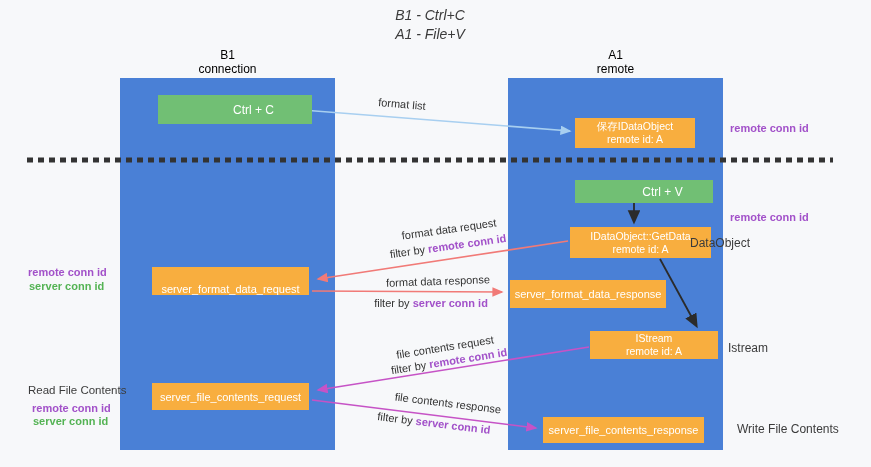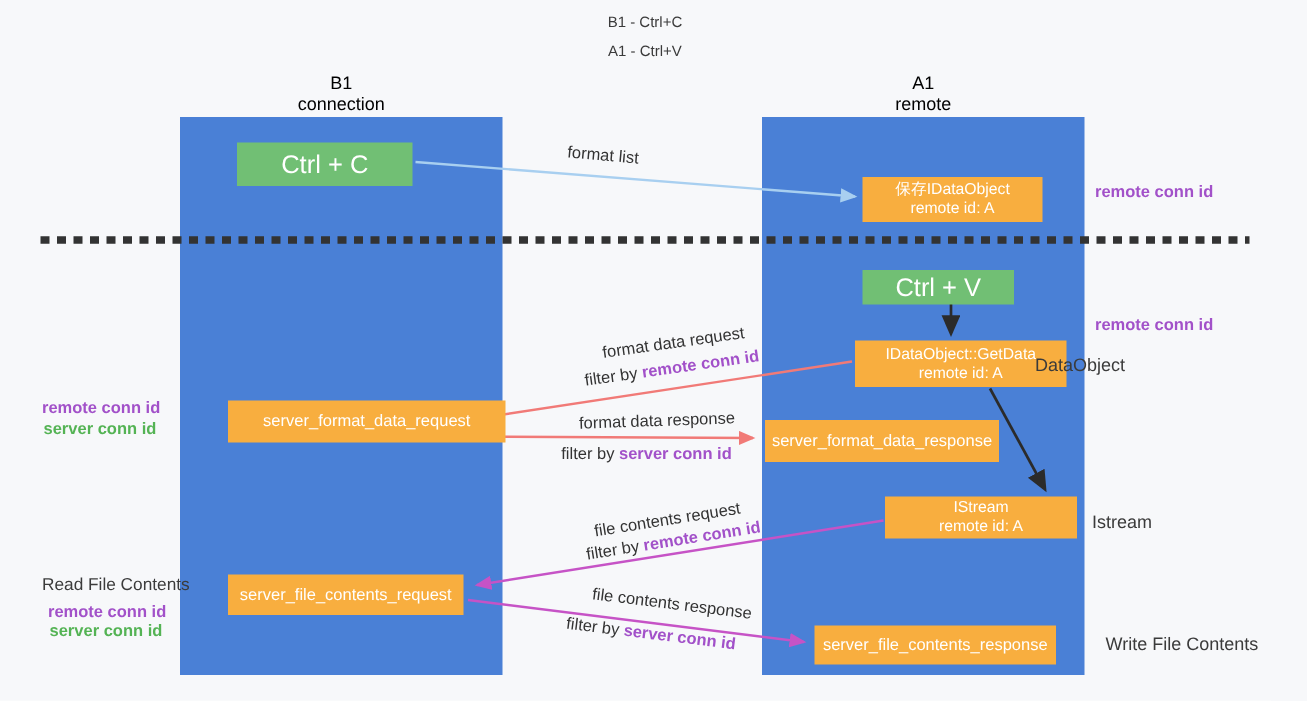--- a/index.html
+++ b/index.html
@@ -1,45 +1,45 @@
 <!DOCTYPE html>
 <html><head>
 <meta charset="utf-8">
 <style>
   html,body{margin:0;padding:0;}
   .canvas{position:relative;width:871px;height:467px;background:#f7f8fa;
     font-family:"Liberation Sans",sans-serif;overflow:hidden;}
   .title{position:absolute;left:280px;top:6px;width:300px;text-align:center;
-    font-size:10px;line-height:19px;color:#3b3b3b;z-index:4;}
+    font-size:14px;line-height:19px;color:#3b3b3b;z-index:4;font-style:italic;}
   .col-header{position:absolute;width:215px;text-align:center;font-size:12px;
     line-height:14px;color:#000000;z-index:4;}
   .col{position:absolute;top:78px;width:215px;height:372px;background:#4a80d6;z-index:1;}
   .overlay{position:absolute;left:0;top:0;z-index:2;pointer-events:none;}
   .box{position:absolute;display:flex;flex-direction:column;align-items:center;
     justify-content:center;color:#fff;text-align:center;z-index:3;}
   .green{background:#71bf74;}
   .orange{background:#f8ae3f;}
-  .fs12{font-size:17px;}
+  .fs12{font-size:12px;padding-left:37px;}
   .fs11{font-size:11px;}
   .two-line{font-size:10.5px;line-height:13px;}
   .lbl{position:absolute;white-space:nowrap;z-index:4;font-size:11px;color:#333;}
   .arrow-lbl{transform:translate(-50%,-50%);}
   .purple{color:#a251c9;font-weight:bold;}
   .greentxt{color:#54b354;font-weight:bold;}
   .side{font-weight:bold;font-size:11px;}
   .plain{font-weight:normal;color:#3b3b3b;font-size:11.5px;}
 </style>
 </head>
 <body>
 
 <div class="canvas">
 
   <div class="title">
     <div>B1 - Ctrl+C</div>
-    <div>A1 - Ctrl+V</div>
+    <div>A1 - File+V</div>
   </div>
 
   <div class="col-header" style="left:120px;top:48px;">
     <div>B1</div>
     <div>connection</div>
   </div>
   <div class="col-header" style="left:508px;top:48px;">
     <div>A1</div>
     <div>remote</div>
   </div>
@@ -83,21 +83,21 @@
 
   <div class="box green fs12" style="left:575px;top:180px;width:101px;height:23px;">
     <span>Ctrl + V</span>
   </div>
 
   <div class="box orange two-line" style="left:570px;top:227px;width:141px;height:31px;">
     <span>IDataObject::GetData</span>
     <span>remote id: A</span>
   </div>
 
-  <div class="box orange fs11" style="left:152px;top:267px;width:185px;height:28px;">
+  <div class="box orange fs11" style="left:152px;top:267px;width:157px;height:28px;justify-content:flex-end;">
     <span>server_format_data_request</span>
   </div>
 
   <div class="box orange fs11" style="left:510px;top:280px;width:156px;height:28px;align-items:center;">
     <span>server_format_data_response</span>
   </div>
 
   <div class="box orange two-line" style="left:590px;top:331px;width:128px;height:28px;">
     <span>IStream</span>
     <span>remote id: A</span>

